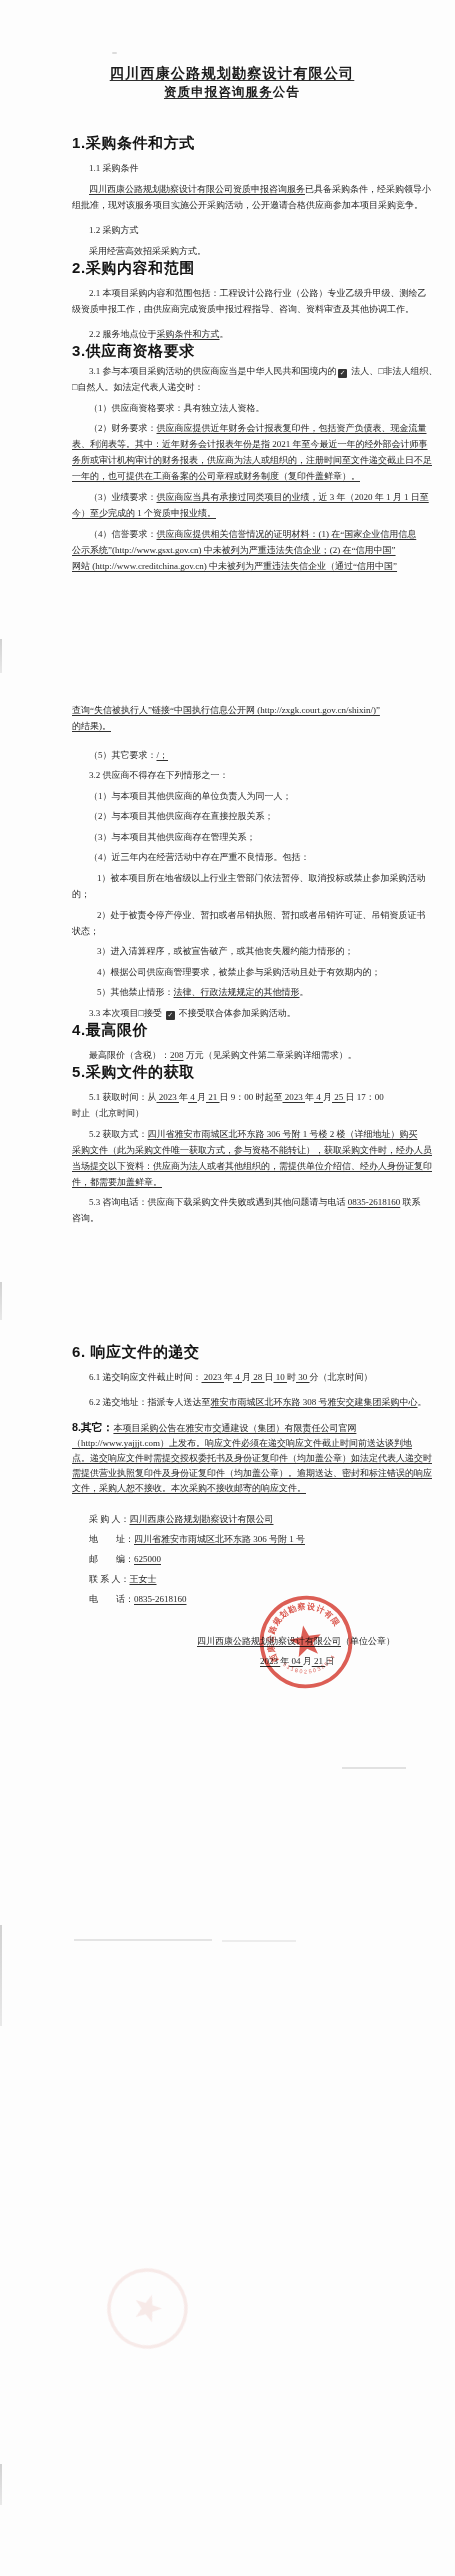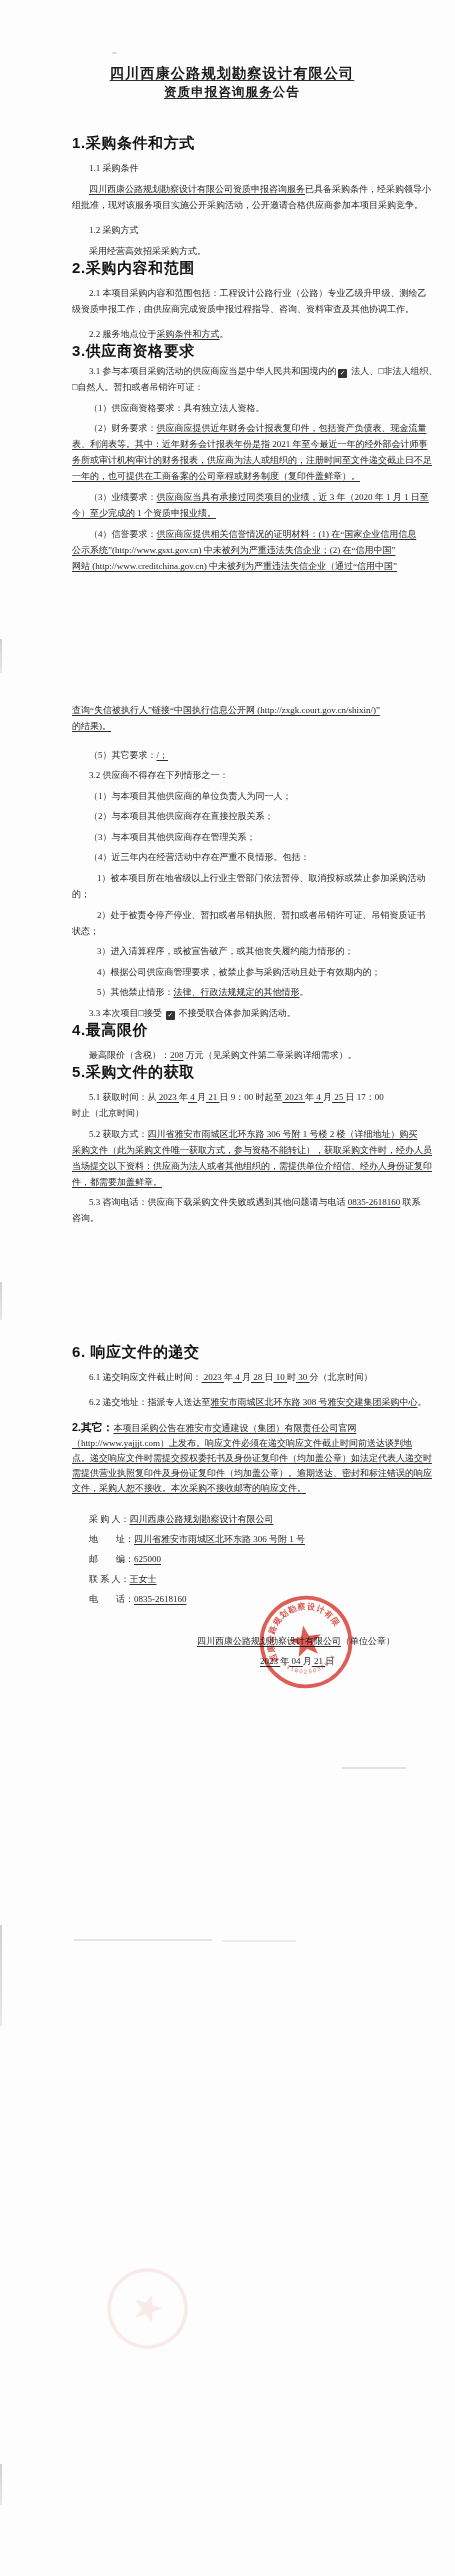--- a/index.html
+++ b/index.html
@@ -73,21 +73,21 @@
       <div class="blk l p i1"><span class="u">四川西康公路规划勘察设计有限公司资质申报咨询服务</span><span>已具备采购条件，经采购领导小</span></div>
       <div class="blk l"><span>组批准，现对该服务项目实施公开采购活动，公开邀请合格供应商参加本项目采购竞争。</span></div>
       <div class="blk l pp i1"><span>1.2 采购方式</span></div>
       <div class="blk l p i1"><span>采用经营高效招采采购方式。</span></div>
       <div class="blk h"><span>2.采购内容和范围</span></div>
       <div class="blk l pp i1"><span>2.1 本项目采购内容和范围包括：工程设计公路行业（公路）专业乙级升甲级、测绘乙</span></div>
       <div class="blk l"><span>级资质申报工作，由供应商完成资质申报过程指导、咨询、资料审查及其他协调工作。</span></div>
       <div class="blk l pp i1"><span>2.2 服务地点位于</span><span class="u">采购条件和方式</span><span>。</span></div>
       <div class="blk h"><span>3.供应商资格要求</span></div>
       <div class="blk l p i1"><span>3.1 参与本项目采购活动的供应商应当是中华人民共和国境内的</span><span class="cbx">✓</span><span> 法人、□非法人组织、</span></div>
-      <div class="blk l"><span>□自然人。暂扣或者吊销许可证：</span></div>
+      <div class="blk l"><span>□自然人。如法定代表人递交时：</span></div>
       <div class="blk l p i1"><span>（1）供应商资格要求：具有独立法人资格。</span></div>
       <div class="blk l p i1"><span>（2）财务要求：</span><span class="u">供应商应提供近年财务会计报表复印件，包括资产负债表、现金流量</span></div>
       <div class="blk l"><span class="u">表、利润表等。其中：近年财务会计报表年份是指 2021 年至今最近一年的经外部会计师事</span></div>
       <div class="blk l"><span class="u">务所或审计机构审计的财务报表，供应商为法人或组织的，注册时间至文件递交截止日不足</span></div>
       <div class="blk l"><span class="u">一年的，也可提供在工商备案的公司章程或财务制度（复印件盖鲜章）。</span></div>
       <div class="blk l p i1"><span>（3）业绩要求：</span><span class="u">供应商应当具有承接过同类项目的业绩，近 3 年（2020 年 1 月 1 日至</span></div>
       <div class="blk l"><span class="u">今）至少完成的 1 个资质申报业绩。</span></div>
       <div class="blk l p i1"><span>（4）信誉要求：</span><span class="u">供应商应提供相关信誉情况的证明材料：(1) 在“国家企业信用信息</span></div>
       <div class="blk l"><span class="u">公示系统”(http://www.gsxt.gov.cn) 中未被列为严重违法失信企业；(2) 在“信用中国”</span></div>
       <div class="blk l"><span class="u">网站 (http://www.creditchina.gov.cn) 中未被列为严重违法失信企业（通过“信用中国”</span></div>
@@ -124,21 +124,21 @@
       <div class="blk l p i1"><span>5.3 咨询电话：供应商下载采购文件失败或遇到其他问题请与电话 </span><span class="u">0835-2618160</span><span> 联系</span></div>
       <div class="blk l"><span>咨询。</span></div>
     </div>
 </div>
 
 <div class="page" id="p3">
   <div class="content">
       <div class="blk h"><span>6. 响应文件的递交</span></div>
       <div class="blk l pp i1"><span>6.1 递交响应文件截止时间：</span><span class="u"> 2023 </span><span>年</span><span class="u"> 4 </span><span>月</span><span class="u"> 28 </span><span>日</span><span class="u"> 10 </span><span>时</span><span class="u"> 30 </span><span>分（北京时间）</span></div>
       <div class="blk l pp i1"><span>6.2 递交地址：指派专人送达至</span><span class="u">雅安市雨城区北环东路 308 号雅安交建集团采购中心</span><span>。</span></div>
-      <div class="blk l pp"><span class="b">2.其它：</span><span class="u">本项目采购公告在雅安市交通建设（集团）有限责任公司官网</span></div>
+      <div class="blk l pp"><span class="b">8.其它：</span><span class="u">本项目采购公告在雅安市交通建设（集团）有限责任公司官网</span></div>
       <div class="blk l lh26"><span class="u">（http://www.yajjjt.com）上发布。响应文件必须在递交响应文件截止时间前送达谈判地</span></div>
       <div class="blk l lh26"><span class="u">点。递交响应文件时需提交授权委托书及身份证复印件（均加盖公章）如法定代表人递交时</span></div>
       <div class="blk l lh26"><span class="u">需提供营业执照复印件及身份证复印件（均加盖公章）。逾期送达、密封和标注错误的响应</span></div>
       <div class="blk l lh26"><span class="u">文件，采购人恕不接收。本次采购不接收邮寄的响应文件。</span></div>
       <div class="blk l contact ppp i1"><span>采 购 人：</span><span class="u">四川西康公路规划勘察设计有限公司</span></div>
       <div class="blk l contact i1"><span>地　　址：</span><span class="u">四川省雅安市雨城区北环东路 306 号附 1 号</span></div>
       <div class="blk l contact i1"><span>邮　　编：</span><span class="u">625000</span></div>
       <div class="blk l contact i1"><span>联 系 人：</span><span class="u">王女士</span></div>
       <div class="blk l contact i1"><span>电　　话：</span><span class="u">0835-2618160</span></div>
       <div class="blk l sign"><span class="u">四川西康公路规划勘察设计有限公司</span><span>（单位公章）</span></div>

